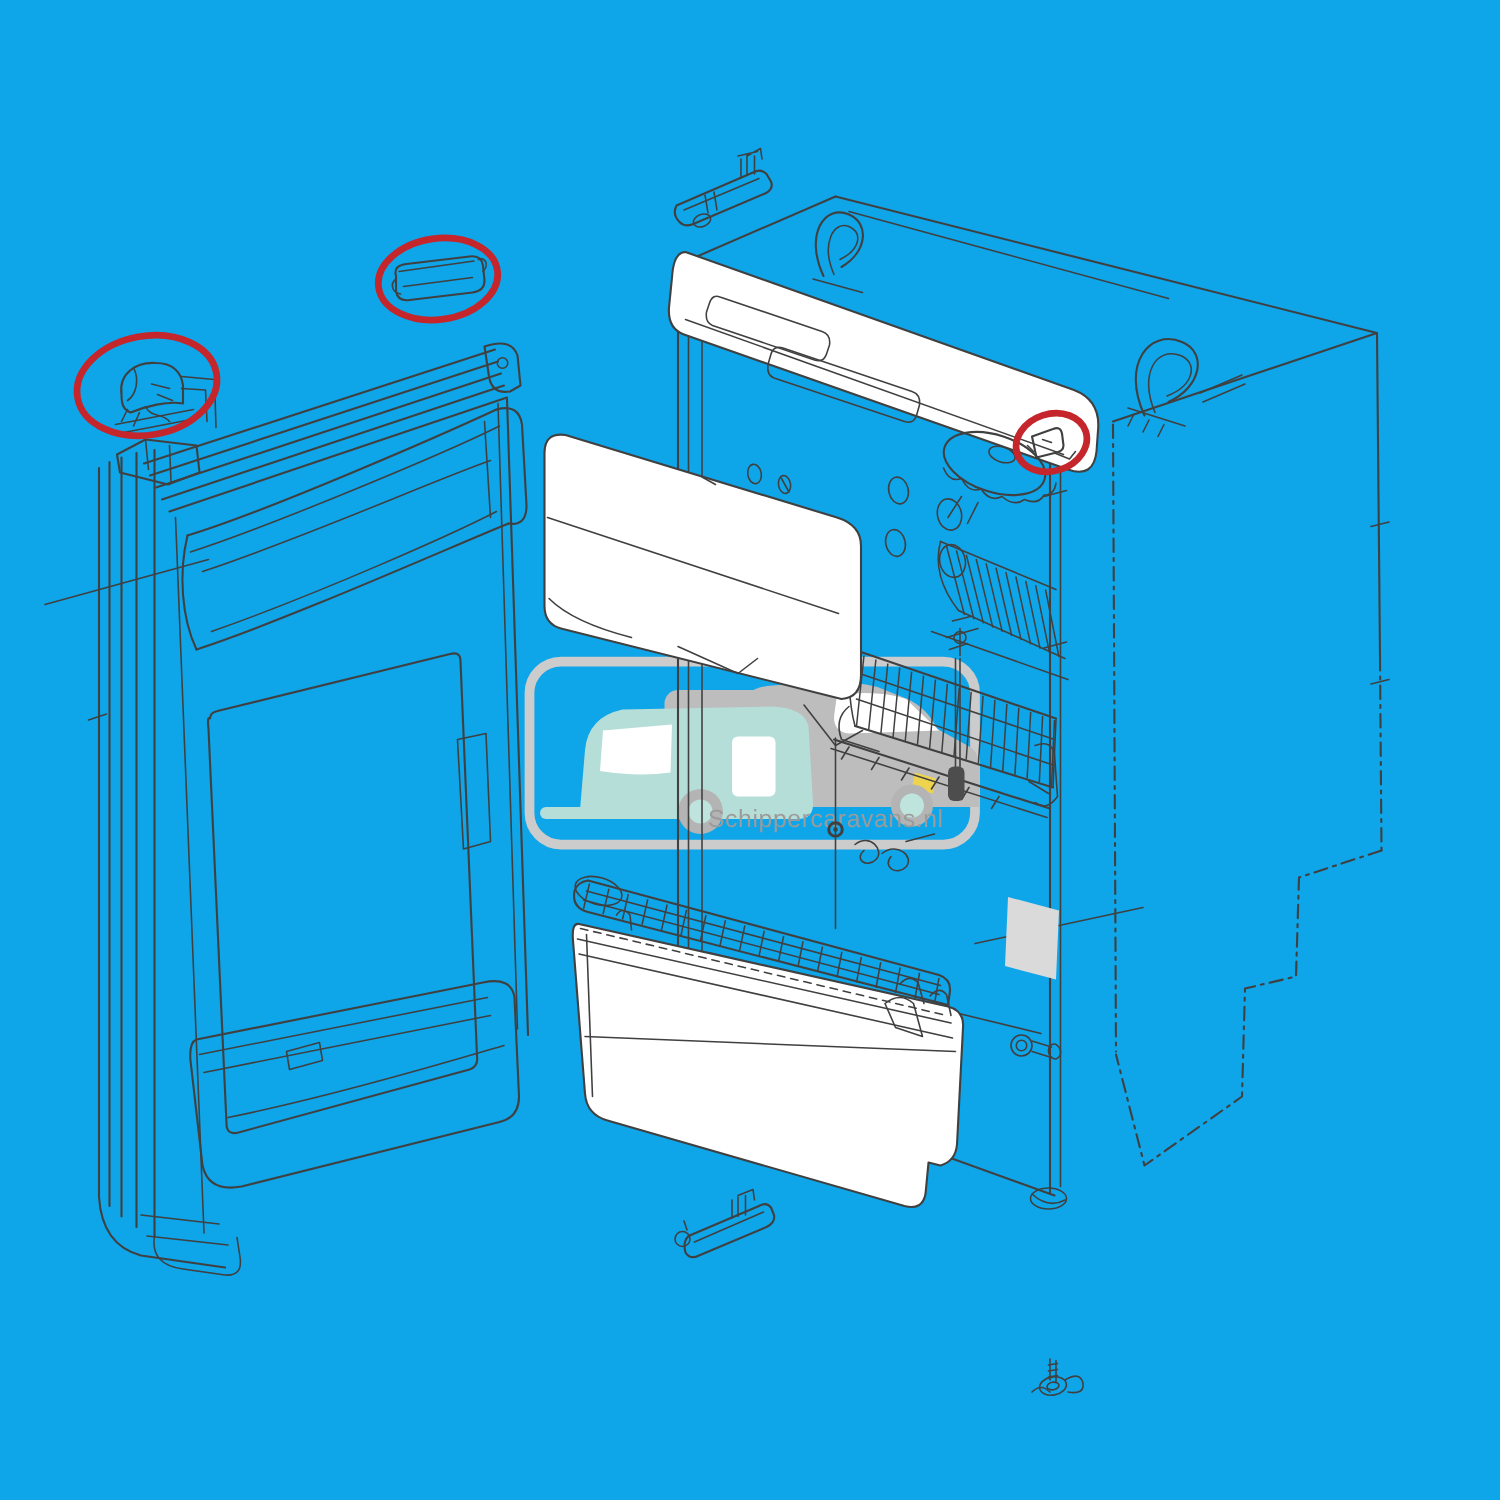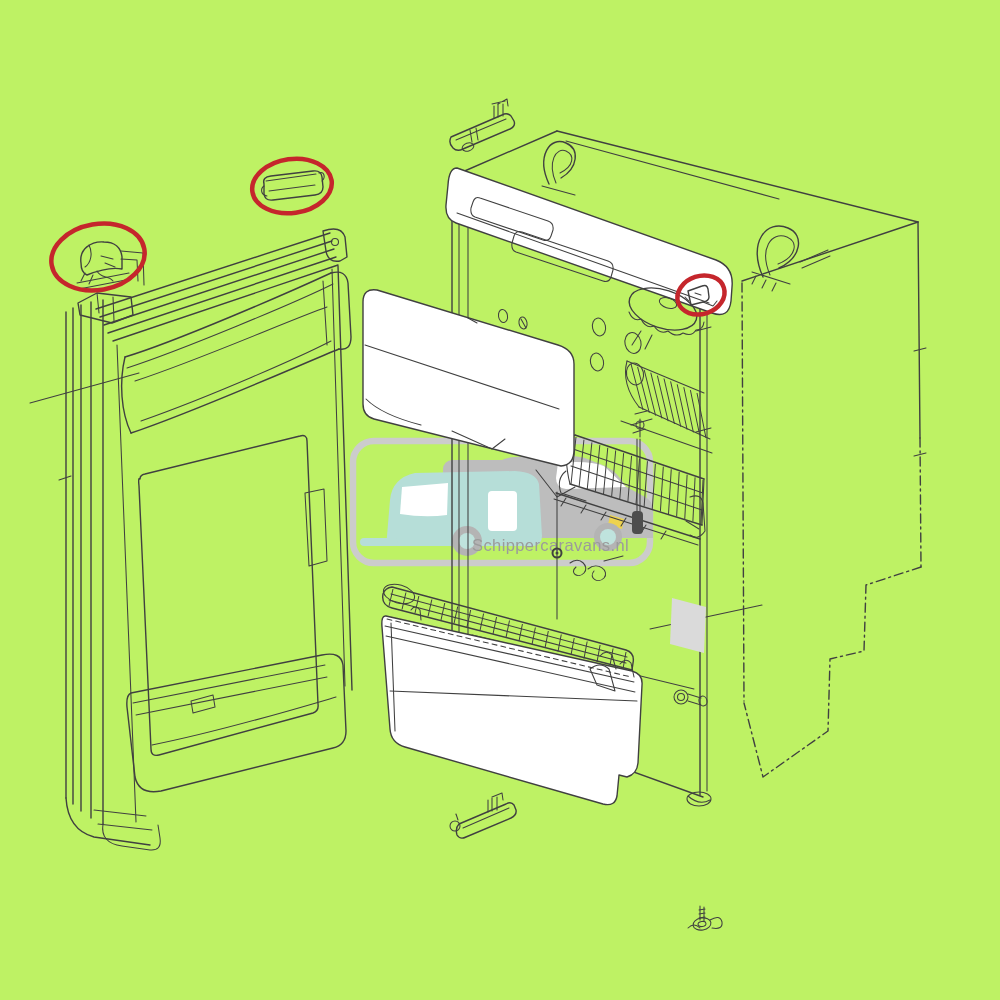--- a/index.html
+++ b/index.html
@@ -1,16 +1,16 @@
 <!DOCTYPE html>
 <html><head>
 <meta charset="utf-8">
 <style>
   html,body{margin:0;padding:0;background:#ffffff;}
-  .stage{position:relative;width:1000px;height:1000px;background:#bef264;overflow:hidden;
+  .stage{position:relative;width:1000px;height:1000px;background:#0ea5e9;overflow:hidden;
          font-family:"Liberation Sans",sans-serif;}
   svg{display:block;}
   .ln{fill:none;stroke:#404040;stroke-width:1.4;stroke-linecap:round;stroke-linejoin:round;}
   .ln2{fill:none;stroke:#404040;stroke-width:1.05;stroke-linecap:round;stroke-linejoin:round;}
   .wfill{fill:#ffffff;stroke:#404040;stroke-width:1.4;stroke-linejoin:round;}
   .dd{stroke-dasharray:9 4 2 4;}
   .dash{stroke-dasharray:5 4;}
   .hl{fill:none;stroke:#c5262c;stroke-width:4.5;}
   .hatch line{stroke:#404040;stroke-width:1;}
   .wm-frame{fill:none;stroke:#cccccc;stroke-width:6.5;}

